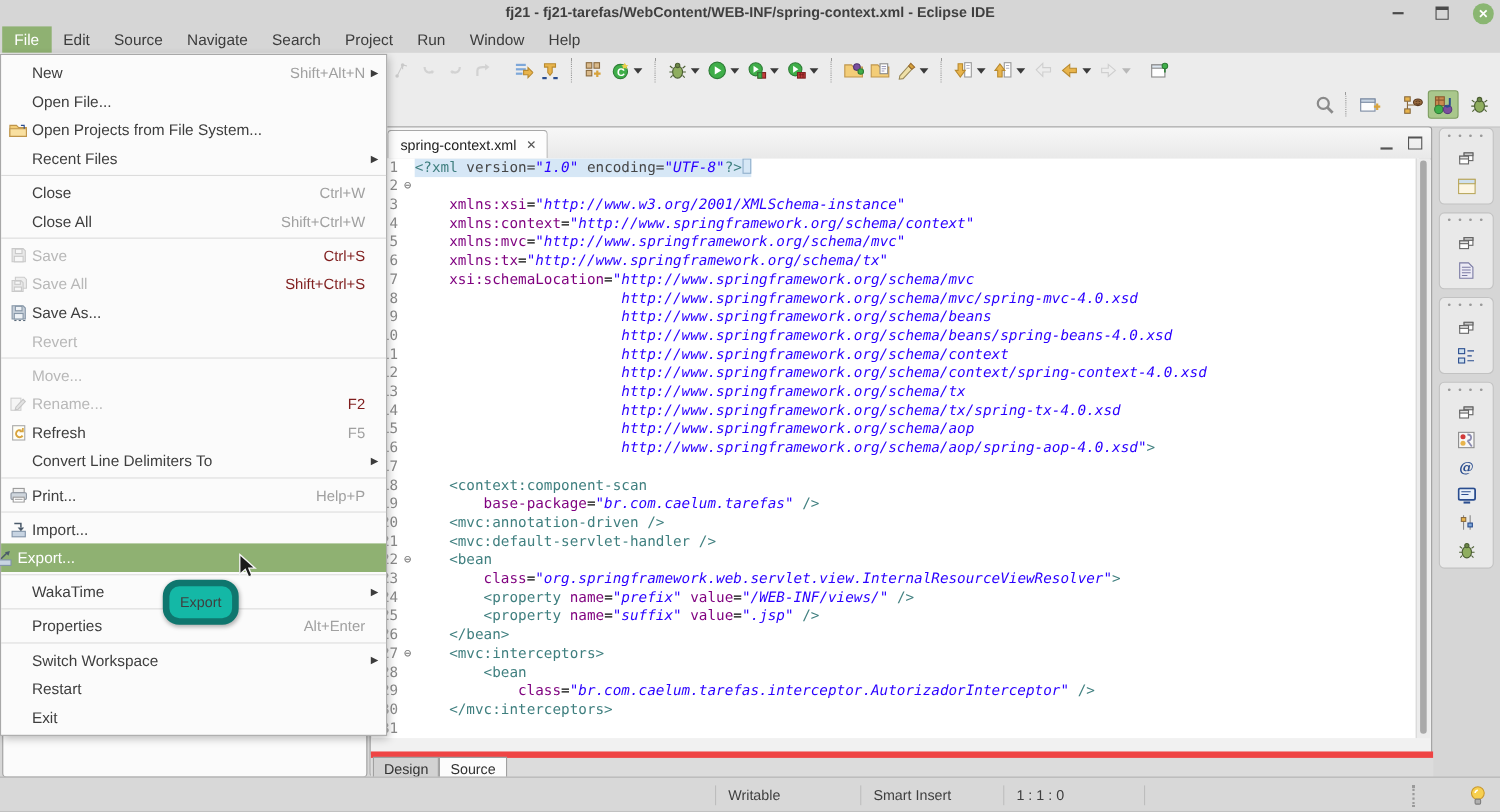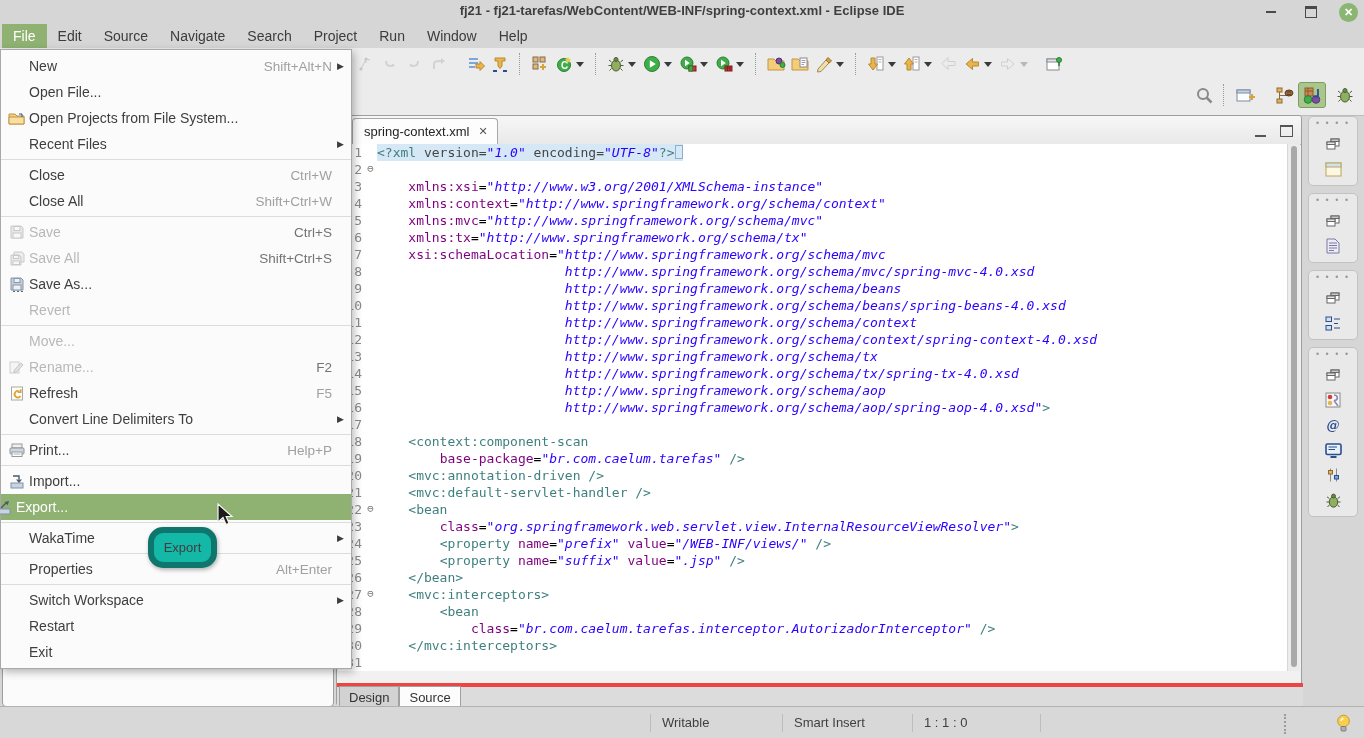--- a/index.html
+++ b/index.html
@@ -51,21 +51,21 @@
   .fm.on{font-size:11px;line-height:16px;}
   .ct{white-space:pre;}
   .cl.hl .ct{background:#d6e7f6;}
   .cl.hl .ct::after{content:"";display:inline-block;width:6px;height:12px;border:1px solid #8fb0cc;
                     margin-left:1px;vertical-align:-2px;}
   .tk-g{color:#3f7f7f;} .tk-a{color:#7f007f;} .tk-v{color:#2a00ff;font-style:italic;}
   .tk-p{color:#000;} .tk-d{color:#464646;}
   .ruler{position:absolute;top:28px;right:1px;width:12px;height:527px;background:#ececec;border-left:1px solid #d6d6d6;}
   .ruler .thumb{position:absolute;left:3px;top:2px;width:6px;height:521px;background:#a9a9a9;border-radius:3px;}
   
-  .btabs{position:absolute;left:0;top:567px;width:100%;height:23px;background:#dcdcdc;border-top:4px solid #ef4444;
+  .btabs{position:absolute;left:0;top:567px;width:100%;height:23px;background:#dcdcdc;border-top:6px solid #ef4444;
          border-radius:0 0 3px 3px;display:flex;padding-left:2px;}
   .btab{position:relative;top:-1px;height:21px;line-height:21px;padding:0 9px;font-size:13px;color:#333;
         background:#d2d2d2;border:1px solid #a0a0a0;border-radius:0 0 3px 3px;}
   .btab.active{background:#fcfcfc;}
   
   .rsidebar{position:absolute;left:1308px;top:116px;width:50px;}
   .vgroup{background:#e9e9e9;border:1px solid #c2c2c2;border-radius:5px;margin-bottom:7px;
           display:flex;flex-direction:column;align-items:center;padding:2px 0 8px;}
   .vhandle{color:#9a9a9a;font-size:9px;letter-spacing:2px;line-height:8px;}
   .vicon{margin-top:9px;display:flex;align-items:center;justify-content:center;width:18px;height:16px;}
@@ -79,21 +79,21 @@
   .sbulb{position:absolute;left:1336px;top:7px;}
   
   .popup{position:absolute;left:0;top:49px;width:352px;background:#fbfbfb;border:1px solid #a8a8a8;
          box-shadow:2px 3px 8px rgba(0,0,0,.28);padding:3px 0;box-sizing:border-box;z-index:50;}
   .mi{height:26px;display:flex;align-items:center;padding-left:28px;font-size:14px;color:#3e3e3e;position:relative;}
   .mi .mic{width:17px;margin-left:-21px;margin-right:4px;display:flex;align-items:center;justify-content:center;}
   .mi .mlabel{white-space:nowrap;}
   .mi .maccel{margin-left:auto;padding-right:19px;color:#a0a0a0;font-size:13.5px;}
   .mi .msub{position:absolute;right:7px;font-size:9px;color:#3c3c3c;}
   .mi.disabled .mlabel{color:#b8b8b8;}
-  .mi.disabled .maccel{color:#737373;}
+  .mi.disabled .maccel{color:#7f1d1d;}
   .mi.hilite{background:#8fb172;padding-left:15px;}
   .mi.hilite .mlabel{color:#ffffff;}
   .msep{height:1px;background:#dcdcdc;margin:2px 0;}
   
   .tipbox{position:absolute;left:148px;top:527px;width:57px;height:29px;background:#14b8a6;border:6px solid #0f766e;
           border-radius:15px;box-shadow:1px 2px 4px rgba(0,0,0,.3);display:flex;align-items:center;justify-content:center;
           font-size:13px;color:#3f3f3f;z-index:60;}
   .cursor{position:absolute;left:216px;top:503px;z-index:70;}
 </style>
 </head>

